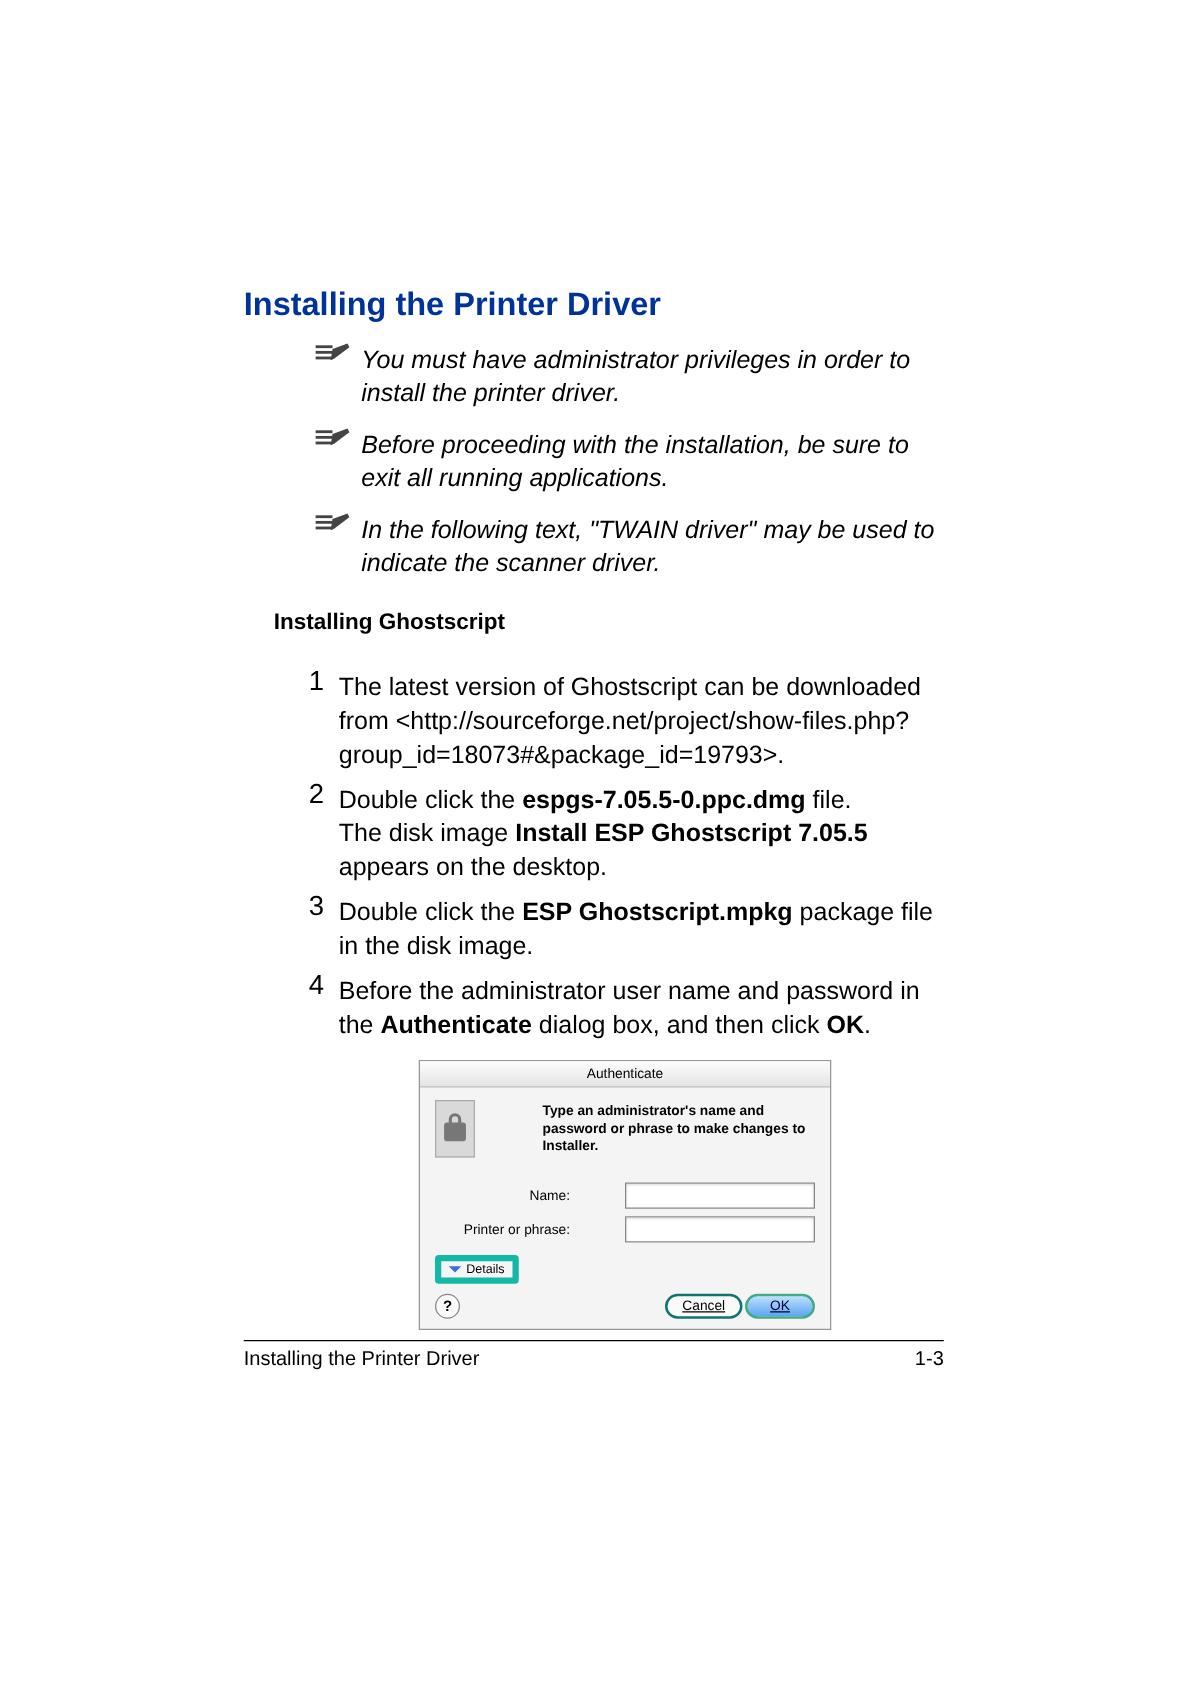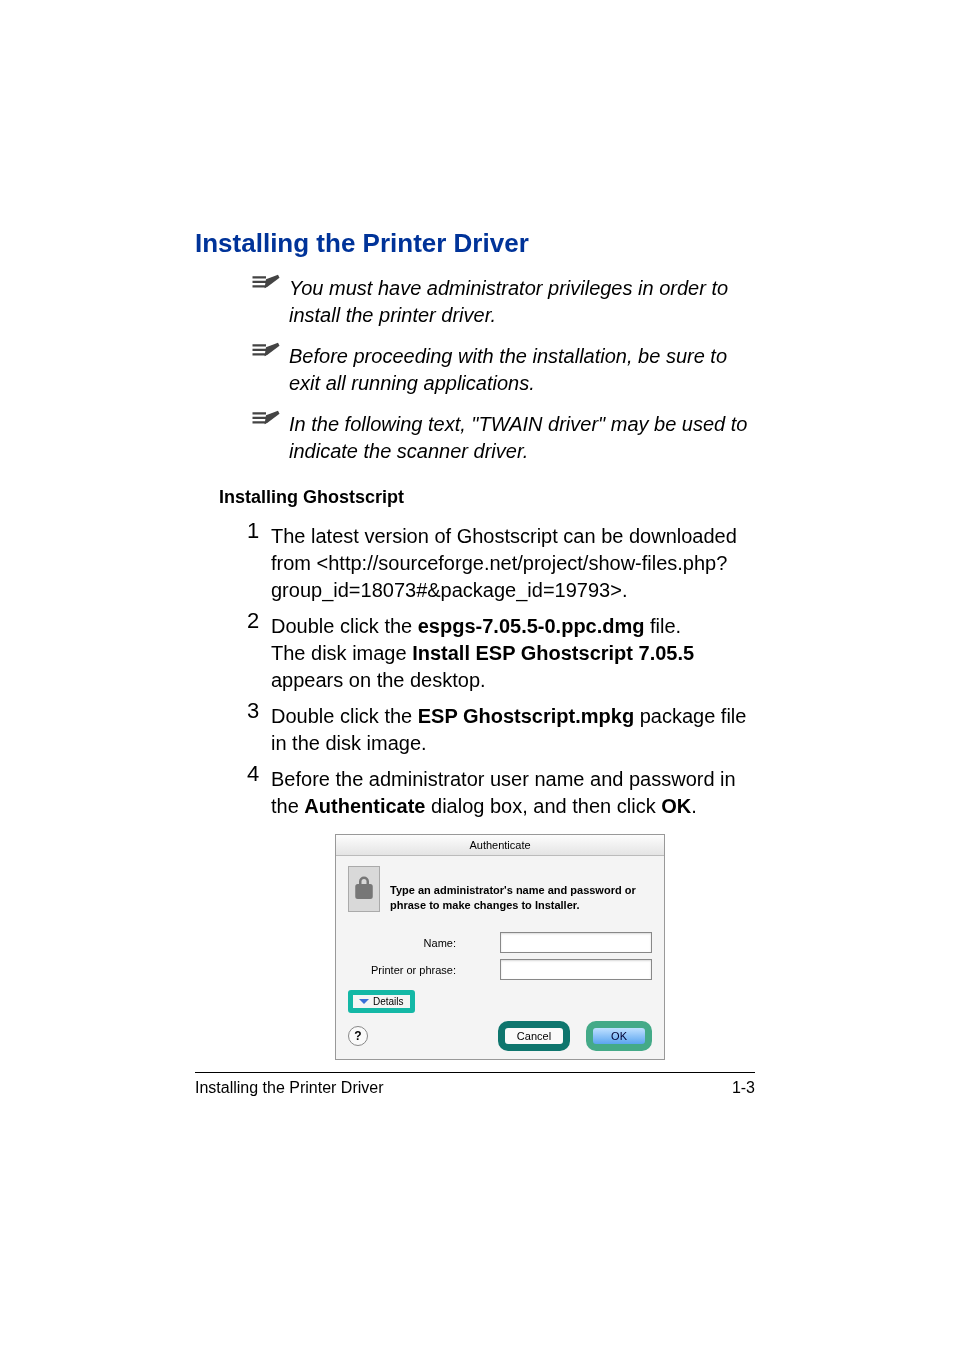--- a/index.html
+++ b/index.html
@@ -36,21 +36,21 @@
   }
   .note-text {
     font-style: italic;
     font-size: 20px;
     line-height: 1.35;
   }
   h2 {
     font-size: 18px;
     font-weight: bold;
     margin-top: 22px;
-    margin-bottom: 12px;
+    margin-bottom: 26px;
     margin-left: 24px;
   }
   .para {
     font-size: 14.5px;
     line-height: 1.35;
     margin-left: 52px;
     margin-bottom: 8px;
   }
   .step {
     display: flex;
@@ -91,21 +91,21 @@
     font-family: "Lucida Grande", sans-serif;
     color: #000;
   }
   .dlg-title {
     text-align: center;
     padding: 4px 0;
     border-bottom: 1px solid #bbb;
     background: linear-gradient(#fdfdfd,#e4e4e4);
   }
   .dlg-body { padding: 10px 12px 8px; }
-  .dlg-top { display: flex; align-items: flex-end; margin-bottom: 20px;}
+  .dlg-top { display: flex; align-items: center; margin-bottom: 20px; gap: 44px;}
   .dlg-lock {
     width: 46px; height: 46px;
     background: #d9d9d9;
     margin-right: 10px;
     display:flex; align-items:center; justify-content:center;
     border:1px solid #aaa;
   }
   .dlg-msg { font-weight: bold; font-size: 11px; line-height:1.3; }
   .dlg-row { display:flex; align-items:center; margin-bottom:6px;gap:38px;}
   .dlg-label { width: 114px; text-align:right; padding-right:6px; font-size:11px;}
@@ -124,22 +124,22 @@
     margin-right:4px;
   }
   .dlg-btnrow { display:flex; align-items:center; margin-top:8px; }
   .dlg-help {
     width:20px;height:20px;border:1px solid #888;border-radius:50%;
     display:flex;align-items:center;justify-content:center;font-weight:bold;
     background:#fafafa;font-size:12px;
   }
   .dlg-spacer{flex:1;}
   .dlg-btn {
-    border:7px solid #0f766e;border-radius:10px;padding:2px 12px;
-    background:#fafafa;font-size:11px; margin-left:16px;
+    border:2px solid #0f766e;border-radius:10px;padding:2px 12px;
+    background:#fafafa;font-size:11px; margin-left:2px;text-decoration:underline;
   }
   .dlg-btn.ok { background:linear-gradient(#bfe0ff,#5ba5f0); color:#003; border-color:#4a8; padding:2px 18px;}
   .footer {
     position:absolute;
     left:195px; top:1072px;
     width:560px;
     border-top:1px solid #000;
     padding-top:6px;
     display:flex; justify-content:space-between;
     font-size:16px;

